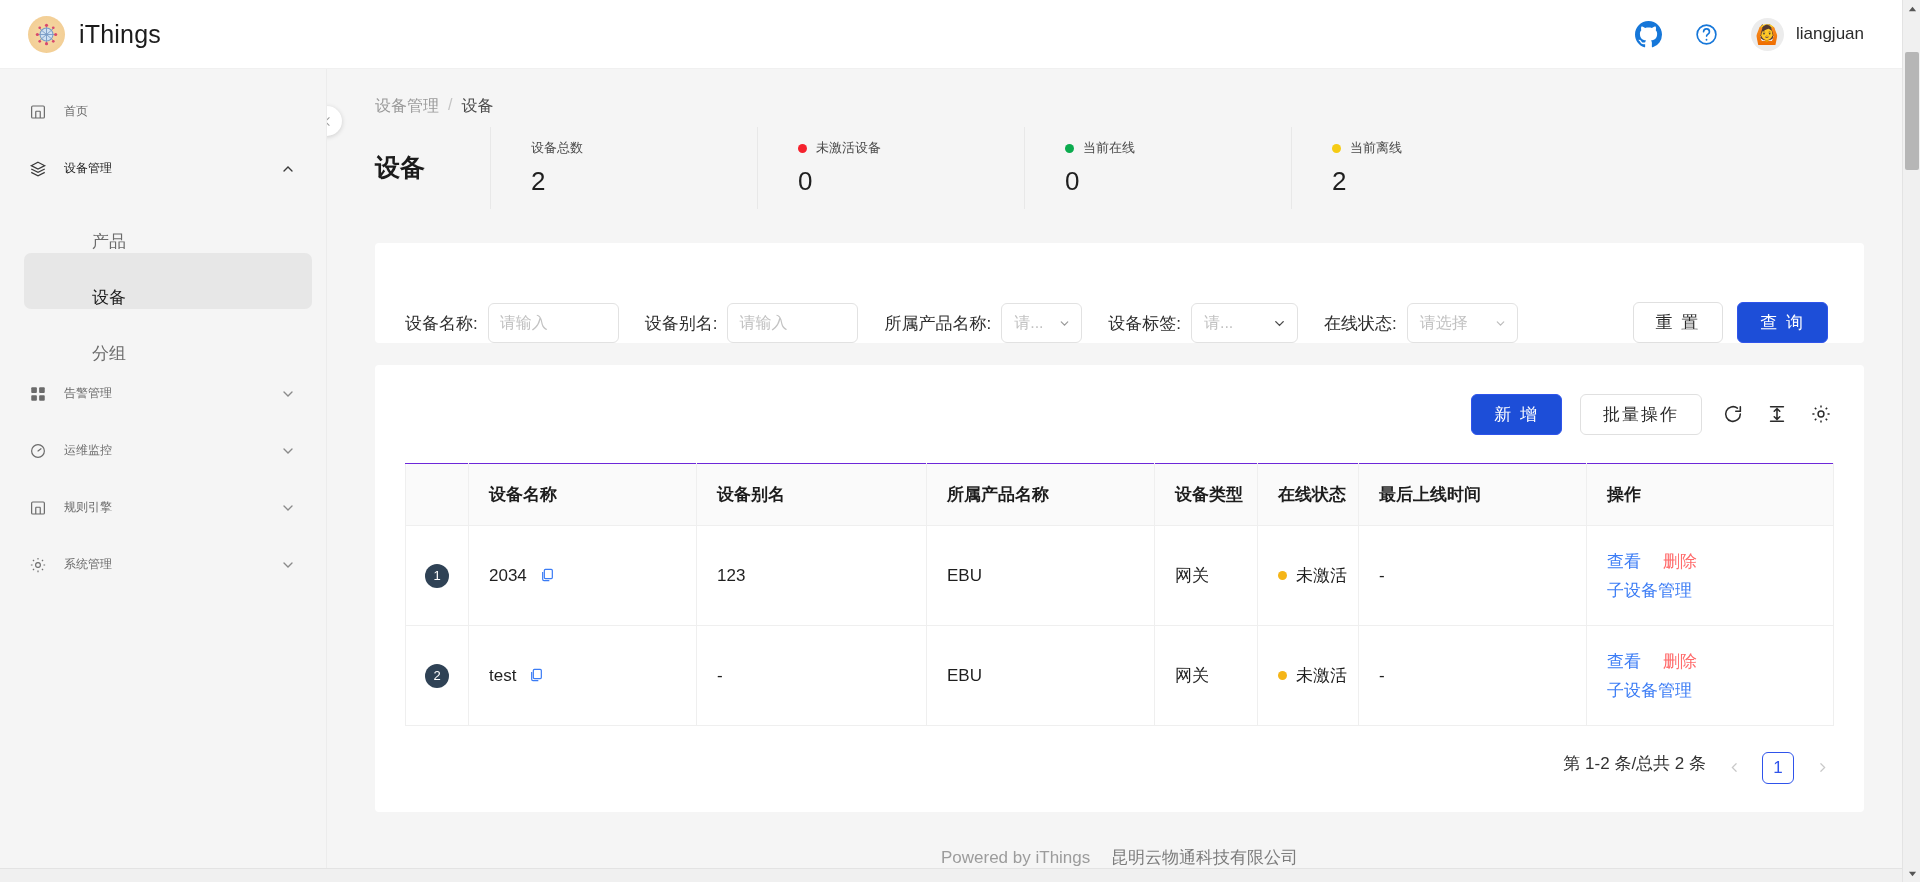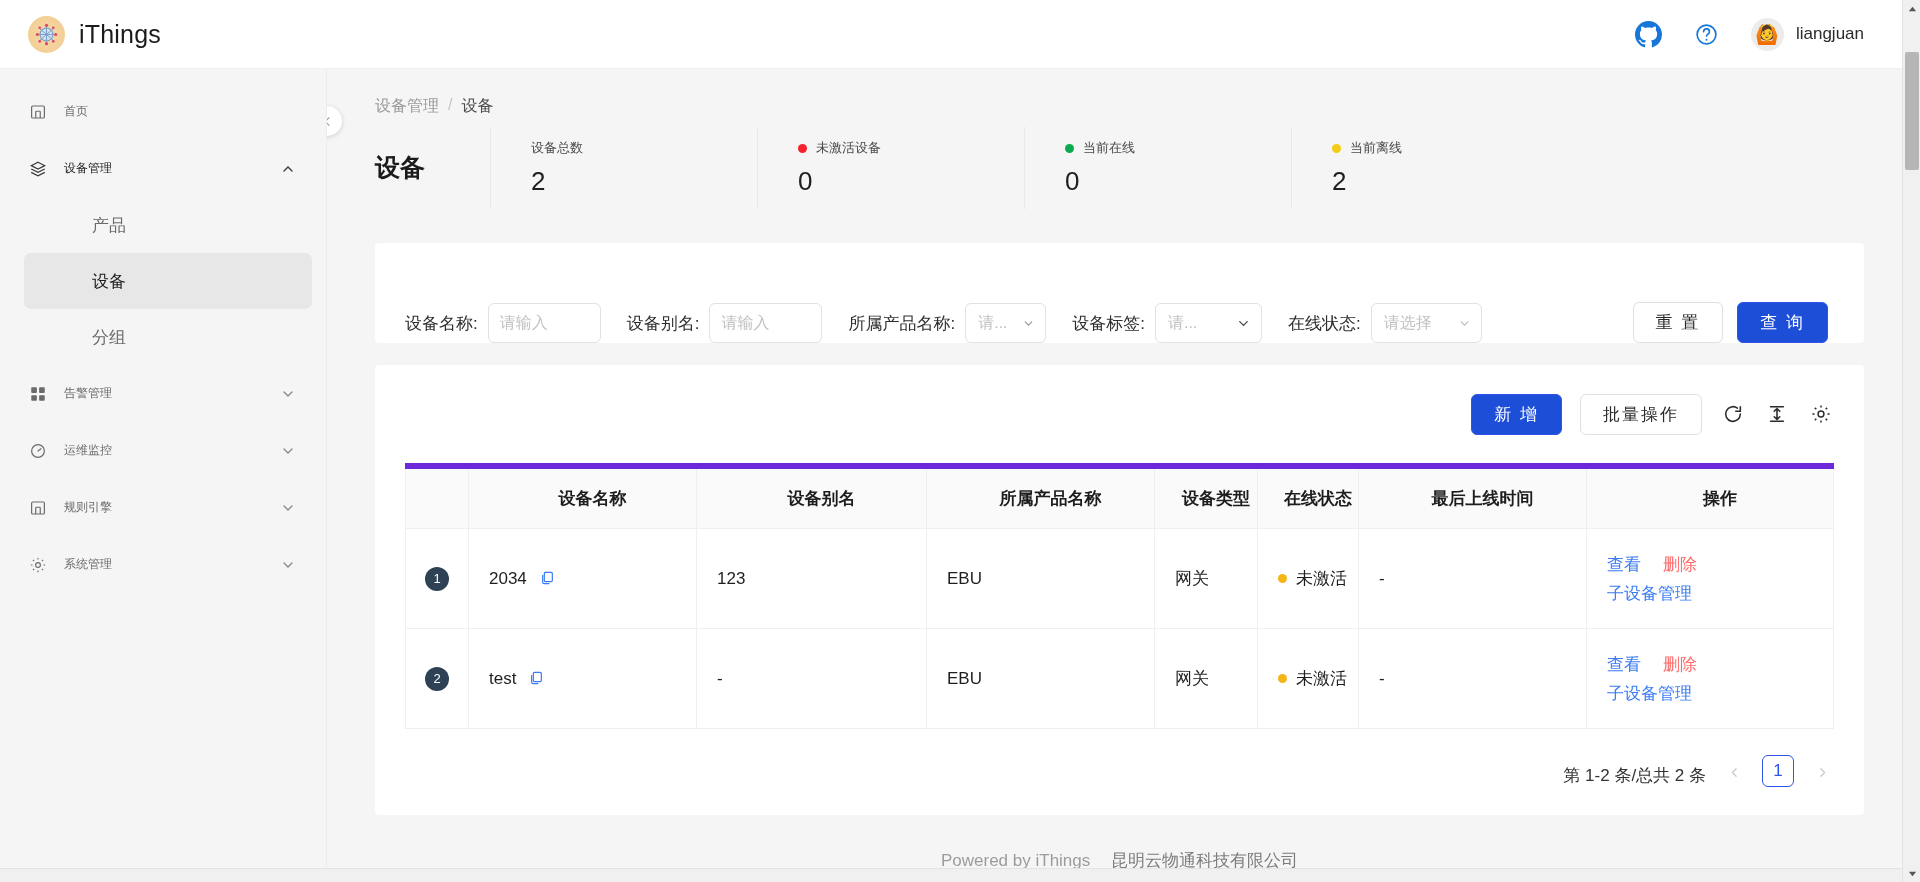--- a/index.html
+++ b/index.html
@@ -42,21 +42,21 @@
   }
   .nav-item {
     display: flex; align-items: center; height: 57px; padding-left: 28px;
     gap: 16px; cursor: pointer; color: #6b6b6b; font-size: 12px; position: relative;
   }
   .nav-item.active-parent { color: #1c1c1c; }
   .nav-ico { width: 20px; height: 20px; display: flex; align-items: center; justify-content: center; flex: none; }
   .nav-label { flex: 1; }
   .nav-caret { margin-right: 30px; display: flex; align-items: center; }
   .sub-item {
-    display: flex; align-items: center; height: 56px; padding-left: 68px;
+    display: flex; align-items: flex-end; height: 56px; padding-left: 68px;
     font-size: 17px; color: #6b6b6b; cursor: pointer; margin: 0 14px 0 24px;
     border-radius: 7px;
   }
   .sub-item.selected { background: #e7e7e7; color: #1c1c1c; }
 
   .collapse-handle {
     position: absolute; top: 37px; left: -15px; width: 30px; height: 30px;
     background: #ffffff; border-radius: 50%; box-shadow: 0 1px 5px rgba(0,0,0,.16);
     display: flex; align-items: center; justify-content: center; cursor: pointer; z-index: 15;
   }
@@ -78,21 +78,21 @@
   }
   .stat-label { font-size: 13px; color: #4a4a4a; display: flex; align-items: center; gap: 9px; }
   .dot { width: 9px; height: 9px; border-radius: 50%; flex: none; }
   .stat-value { font-size: 26px; color: #1f1f1f; }
 
   .panel { background: #ffffff; border-radius: 4px; }
   .filter-panel { margin-top: 26px; height: 100px; display: flex; align-items: flex-end; padding: 0 36px 0 30px; }
   .field { display: flex; align-items: center; gap: 10px; margin-right: 26px; }
   .field-label { font-size: 17px; color: #2e2e2e; white-space: nowrap; }
   .inp {
-    width: 113px; height: 40px; border: 1px solid #e2e2e2; border-radius: 6px;
+    width: 131px; height: 40px; border: 1px solid #e2e2e2; border-radius: 6px;
     font-size: 16px; color: #222; padding: 0 11px; background: #fff; outline: none;
     font-family: inherit;
   }
   .inp::placeholder { color: #c2c2c2; }
   .sel {
     height: 40px; border: 1px solid #e2e2e2; border-radius: 6px; background: #fff;
     display: flex; align-items: center; justify-content: space-between; gap: 6px;
     padding: 0 10px 0 12px; font-size: 16px; color: #c2c2c2; cursor: pointer;
   }
   .sel.w-sm { width: 81px; }
@@ -112,38 +112,38 @@
 
   table { width: 100%; border-collapse: collapse; table-layout: fixed; }
   thead th {
     background: #fafafa; font-size: 17px; color: #1d1d1d; text-align: left;
     padding: 18px 0 18px 20px; font-weight: bold; border-bottom: 1px solid #efefef;
     border-right: 1px solid #efefef; height: 62px;
   }
   thead th:last-child { border-right: 1px solid #efefef; }
   thead tr th:first-child { border-left: 1px solid #efefef; border-top-left-radius: 4px; }
   thead tr th:last-child { border-top-right-radius: 4px; }
-  thead th { border-top: 6px solid #6d28d9; text-align: center; }
+  thead th { border-top: 1px solid #6d28d9; }
   tbody td {
     font-size: 17px; color: #1f1f1f; padding: 20px 0 20px 20px; vertical-align: middle;
     border-bottom: 1px solid #efefef; border-right: 1px solid #efefef; height: 100px;
   }
   tbody tr td:first-child { border-left: 1px solid #efefef; }
   .col-idx { width: 63px; text-align: center; padding-left: 0 !important; }
   .idx-badge {
     width: 24px; height: 24px; border-radius: 50%; background: #2f4255; color: #fff;
     font-size: 13px; display: inline-flex; align-items: center; justify-content: center;
   }
   .copy-ico { display: inline-flex; vertical-align: -2px; margin-left: 7px; cursor: pointer; }
   .status-cell { display: flex; align-items: center; gap: 9px; }
   .op-links { display: flex; flex-wrap: wrap; gap: 6px 22px; width: 150px; }
   .lnk { color: #3b7cf5; cursor: pointer; font-size: 17px; }
   .lnk.danger { color: #ff6b6b; }
 
-  .pager { display: flex; align-items: flex-end; justify-content: flex-end; gap: 16px; padding-top: 26px; }
+  .pager { display: flex; align-items: flex-start; justify-content: flex-end; gap: 16px; padding-top: 26px; }
   .pager-text { font-size: 17px; color: #333; }
   .pg-arrow { width: 24px; height: 30px; display: flex; align-items: center; justify-content: center; color: #c8c8c8; cursor: pointer; font-size: 17px; }
   .pg-num {
     width: 32px; height: 32px; border: 1px solid #2f54eb; border-radius: 6px; color: #2f54eb;
     display: flex; align-items: center; justify-content: center; font-size: 17px; cursor: pointer;
   }
 
   .footer { text-align: center; padding-top: 34px; font-size: 17px; color: #9c9c9c; }
   .footer .co { color: #7c7c7c; margin-left: 16px; }
 

